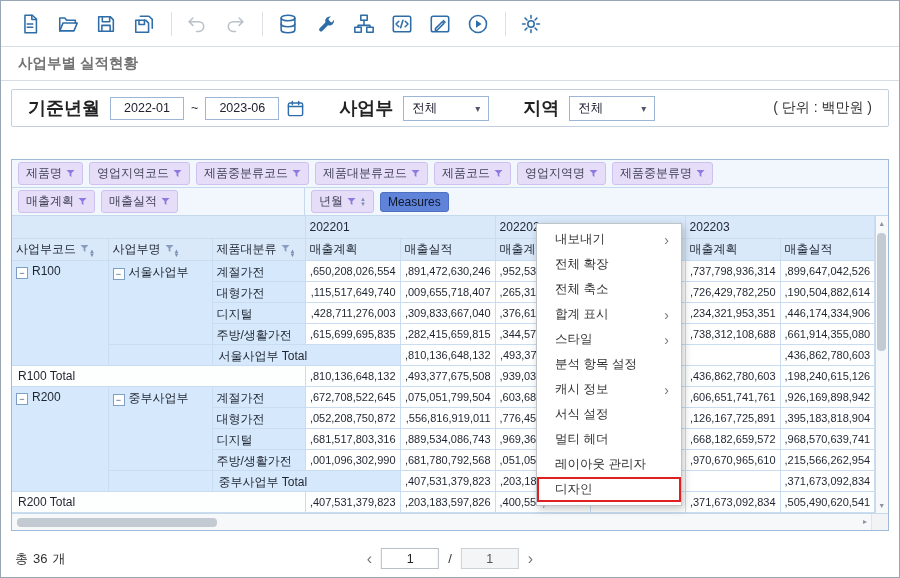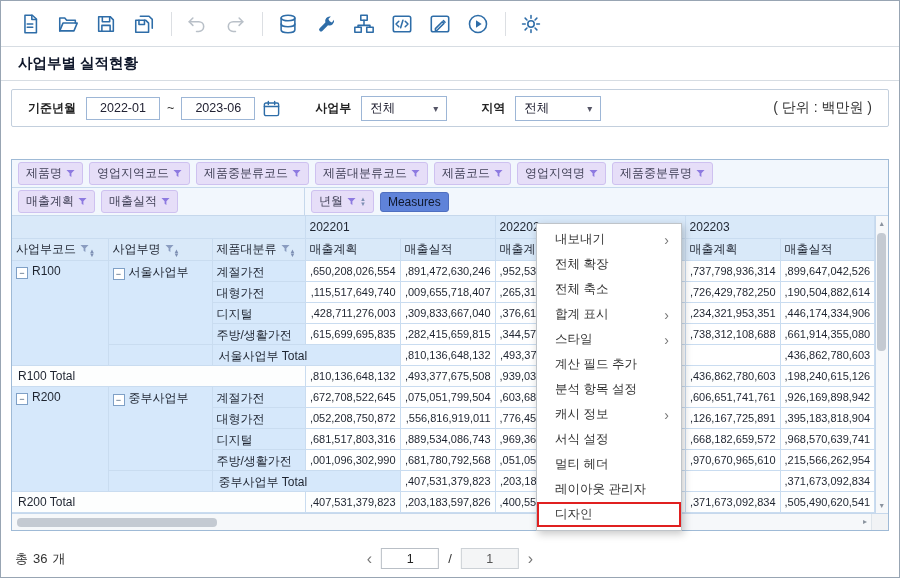--- a/index.html
+++ b/index.html
@@ -6,25 +6,25 @@
   html,body { background:#ffffff; font-family:"Liberation Sans", sans-serif; }
   .window { position:relative; width:900px; height:578px; border:1px solid #98a5b3; background:#fff; overflow:hidden; }
 
   
   .toolbar { height:46px; border-bottom:1px solid #d7dde3; display:flex; align-items:center; padding:0 14px; }
   .tbtn { width:30px; height:30px; display:flex; align-items:center; justify-content:center; margin-right:8px; cursor:pointer; }
   .tsep { width:1px; height:24px; background:#dcdfe3; margin:0 10px 0 4px; }
 
   
   .titlebar { height:34px; display:flex; align-items:center; padding:0 17px; border-bottom:1px solid #d7dde3; }
-  .titlebar span { font-size:14.5px; font-weight:bold; color:#0f172a; }
+  .titlebar span { font-size:14.5px; font-weight:bold; color:#737373; }
 
   
   .filterbar { margin:8px 10px 0; height:38px; border:1px solid #c3cfdd; border-radius:2px; display:flex; align-items:center; padding:0 16px; background:#fff; }
-  .flabel { font-size:12px; font-weight:bold; color:#222; margin-right:10px; }
+  .flabel { font-size:18px; font-weight:bold; color:#222; margin-right:10px; }
   .dinput { width:74px; height:23px; border:1px solid #9db6d6; font-size:12.5px; text-align:center; color:#223; font-family:"Liberation Sans",sans-serif; }
   .tilde { margin:0 7px; color:#333; font-size:12.5px; }
   .calbtn { margin-left:7px; display:flex; align-items:center; cursor:pointer; }
   .ml { margin-left:34px; }
   .select { width:86px; height:25px; border:1px solid #9db6d6; display:flex; align-items:center; justify-content:space-between; padding:0 8px; font-size:12.5px; color:#223; background:#fff; cursor:pointer; }
   .caret { font-style:normal; font-size:10px; color:#556; }
   .unit { margin-left:auto; font-size:14px; color:#333; }
 
   
   .pivot { margin:32px 10px 0; border:1px solid #9fbad6; background:#fff; }
@@ -478,23 +478,20 @@
       </div>
       <div class="menu-item">
         <span>합계 표시</span>
         <span class="subarrow">›</span>
       </div>
       <div class="menu-item">
         <span>스타일</span>
         <span class="subarrow">›</span>
       </div>
       <div class="menu-item">
-        <span>계산 필드 추가</span>
-      </div>
-      <div class="menu-item">
         <span>분석 항목 설정</span>
       </div>
       <div class="menu-item">
         <span>캐시 정보</span>
         <span class="subarrow">›</span>
       </div>
       <div class="menu-item">
         <span>서식 설정</span>
       </div>
       <div class="menu-item">

